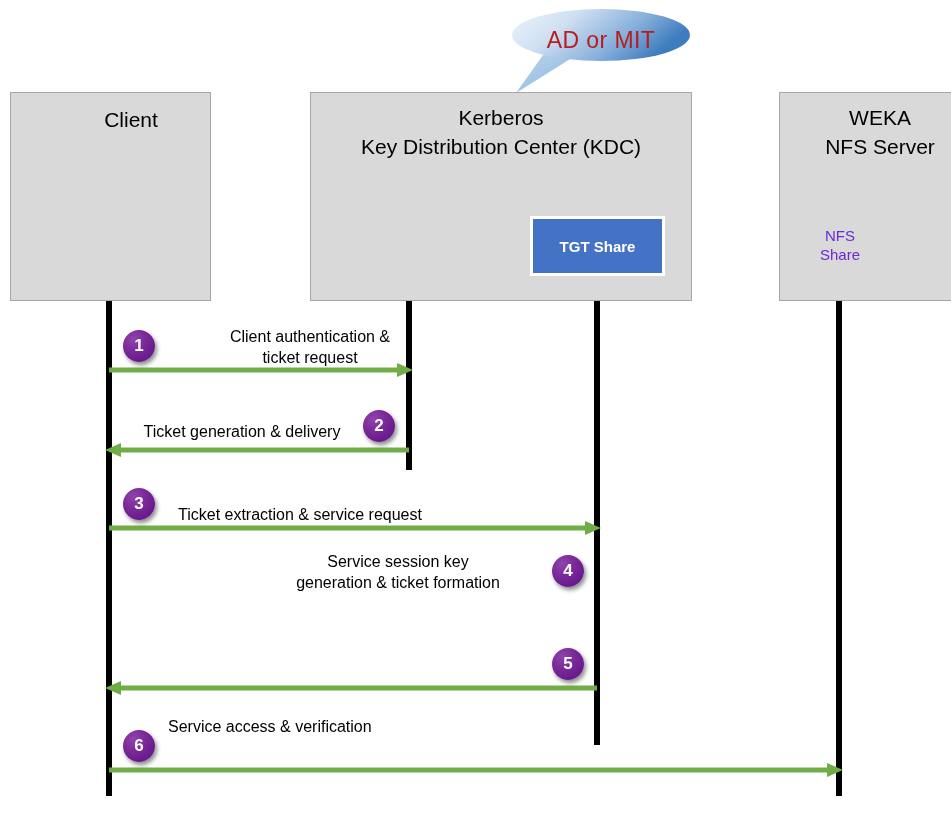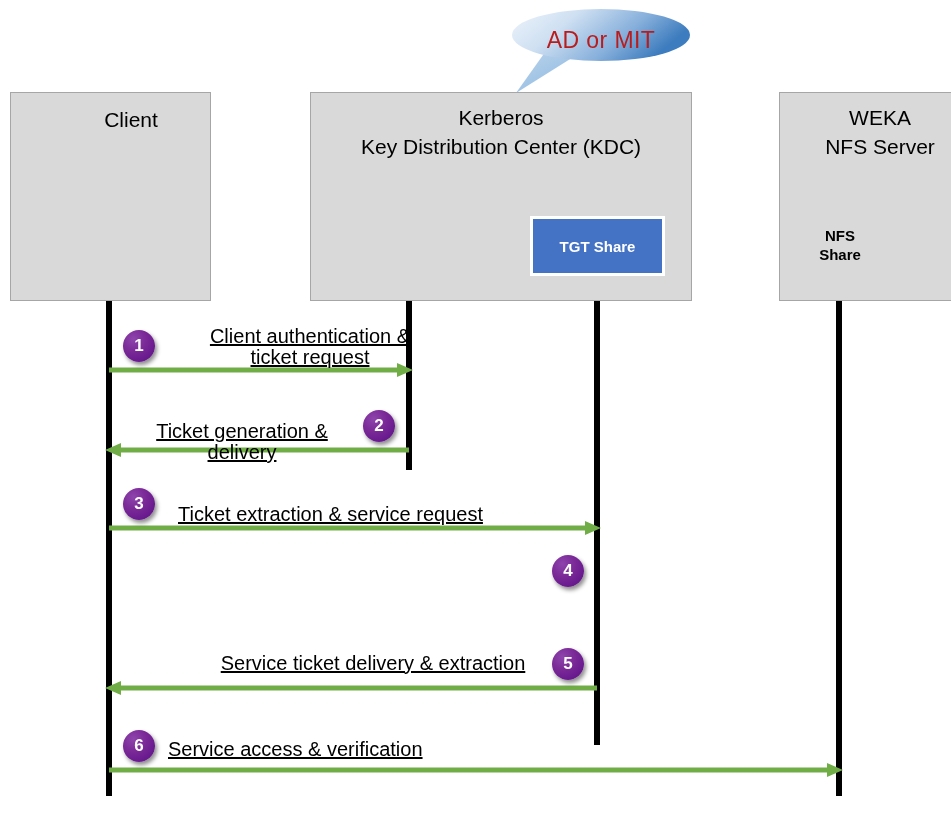--- a/index.html
+++ b/index.html
@@ -68,23 +68,23 @@
   
   .nfs-share-wrap {
     position: absolute;
   }
   .nfs-share-label {
     position: absolute;
     left: 0;
     right: 0;
     top: 14px;
     text-align: center;
-    color: #000000;
+    color: #6d28d9;
     font-size: 15px;
-    font-weight: bold;
+    font-weight: normal;
     line-height: 19px;
     white-space: pre-line;
     pointer-events: none;
   }
 
   
   .bubble-wrap { position: absolute; }
   .bubble-text {
     position: absolute;
     left: 0;
@@ -109,24 +109,23 @@
     display: flex;
     align-items: center;
     justify-content: center;
     box-shadow: 2px 3px 4px rgba(0,0,0,0.45);
   }
 
   
   .msg-label {
     position: absolute;
     color: #000000;
-    font-size: 20px;
+    font-size: 16px;
     line-height: 21px;
     white-space: pre-line;
-    text-decoration: underline;
   }
   .msg-label.center { text-align: center; }
   .msg-label.left   { text-align: left; }
 </style>
 </head>
 <body>
 
 <div id="canvas">
 
   <svg id="svg-layer" viewBox="0 0 951 814" xmlns="http://www.w3.org/2000/svg">
@@ -235,18 +234,19 @@
     <span>6</span>
   </div>
 
   <div class="msg-label center" style="left:160px; top:326px; width:300px;">Client authentication &amp;
 ticket request</div>
 
   <div class="msg-label center" style="left:122px; top:421px; width:240px;">Ticket generation &amp; delivery</div>
 
   <div class="msg-label left" style="left:178px; top:504px; width:320px;">Ticket extraction &amp; service request</div>
 
-
-  <div class="msg-label center" style="left:200px; top:653px; width:346px;">Service ticket delivery &amp; extraction</div>
-
-  <div class="msg-label left" style="left:168px; top:739px; width:320px;">Service access &amp; verification</div>
+  <div class="msg-label center" style="left:252px; top:551px; width:292px;">Service session key
+generation &amp; ticket formation</div>
+
+
+  <div class="msg-label left" style="left:168px; top:716px; width:320px;">Service access &amp; verification</div>
 
 </div>
 
 </body></html>

